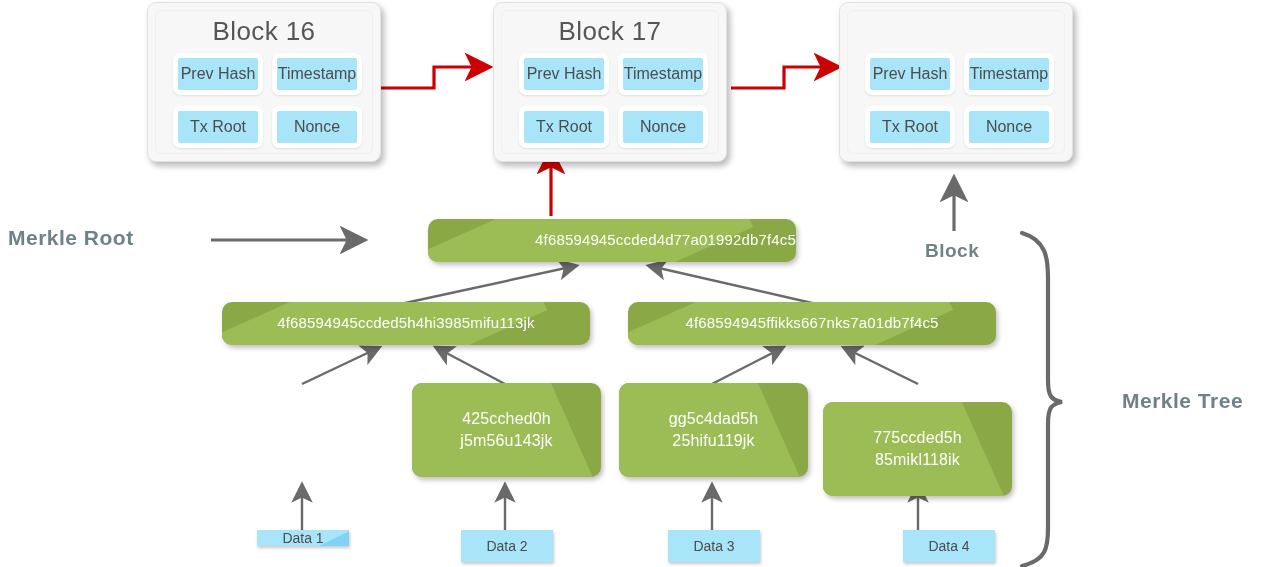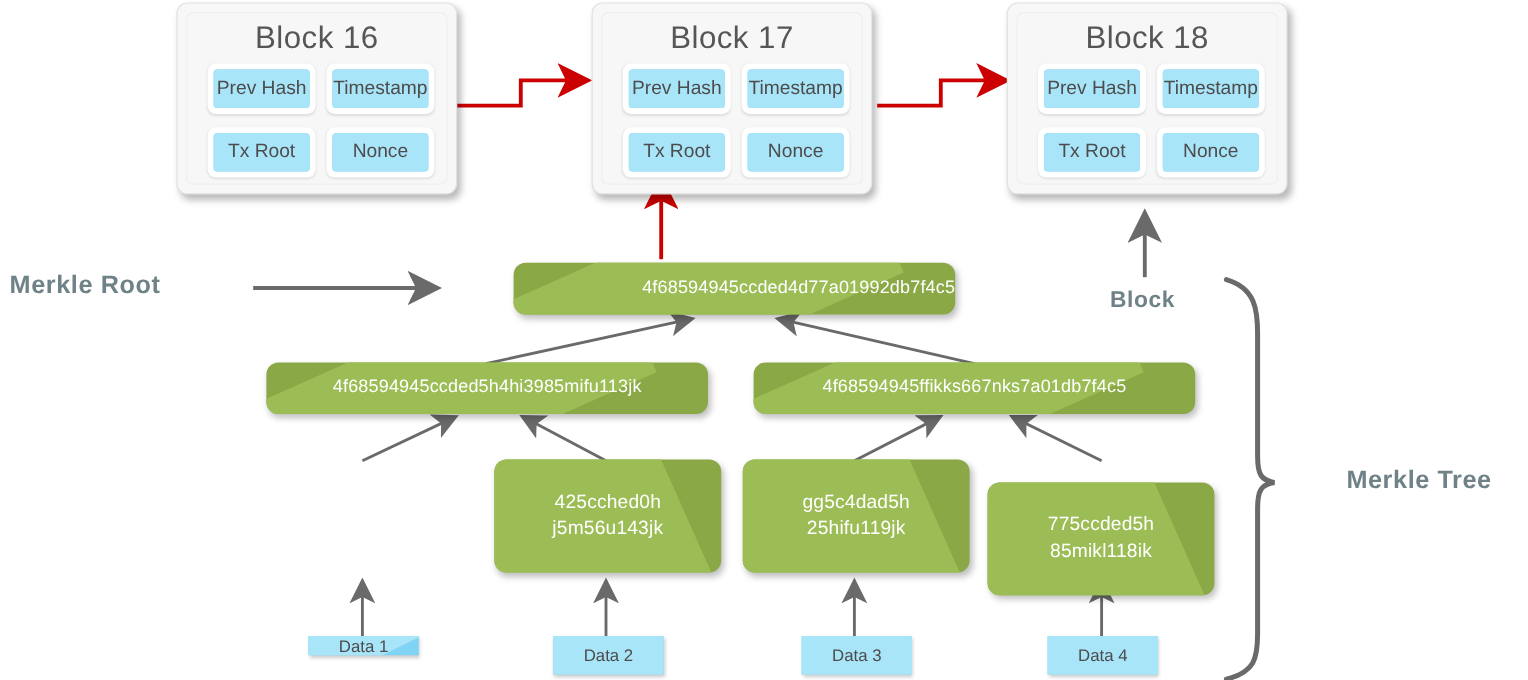--- a/index.html
+++ b/index.html
@@ -273,21 +273,20 @@
     </div>
     <div class="field-wrap" style="left:124px; top:103px; width:90px; height:42px;">
       <div class="field">
           <span class="field-label">Nonce</span>
         </div>
     </div>
   </div>
 
   <div class="block-card" style="left:839px; top:2px; width:234px; height:160px;">
     <div class="block-inner"></div>
-    <div class="block-title">Block 18</div>
     <div class="field-wrap" style="left:25px; top:50px; width:90px; height:42px;">
       <div class="field">
           <span class="field-label">Prev Hash</span>
         </div>
     </div>
     <div class="field-wrap" style="left:124px; top:50px; width:90px; height:42px;">
       <div class="field">
           <span class="field-label">Timestamp</span>
         </div>
     </div>
@@ -329,21 +328,21 @@
 
   <div class="data-box" style="left:257px; top:530px; width:92px; height:16px;">
     <span class="data-label">Data 1</span>
   </div>
   <div class="data-box" style="left:461px; top:530px; width:92px; height:32px;">
     <span class="data-label">Data 2</span>
   </div>
   <div class="data-box" style="left:668px; top:530px; width:92px; height:32px;">
     <span class="data-label">Data 3</span>
   </div>
-  <div class="data-box" style="left:873px; top:530px; width:92px; height:32px;">
+  <div class="data-box" style="left:903px; top:530px; width:92px; height:32px;">
     <span class="data-label">Data 4</span>
   </div>
 
   <div class="side-label" style="left:8px; top:226px;">Merkle Root</div>
   <div class="side-label" style="left:925px; top:240px; font-size:19px;">Block</div>
   <div class="side-label" style="left:1122px; top:389px;">Merkle Tree</div>
 
 </div>
 
 </body></html>

